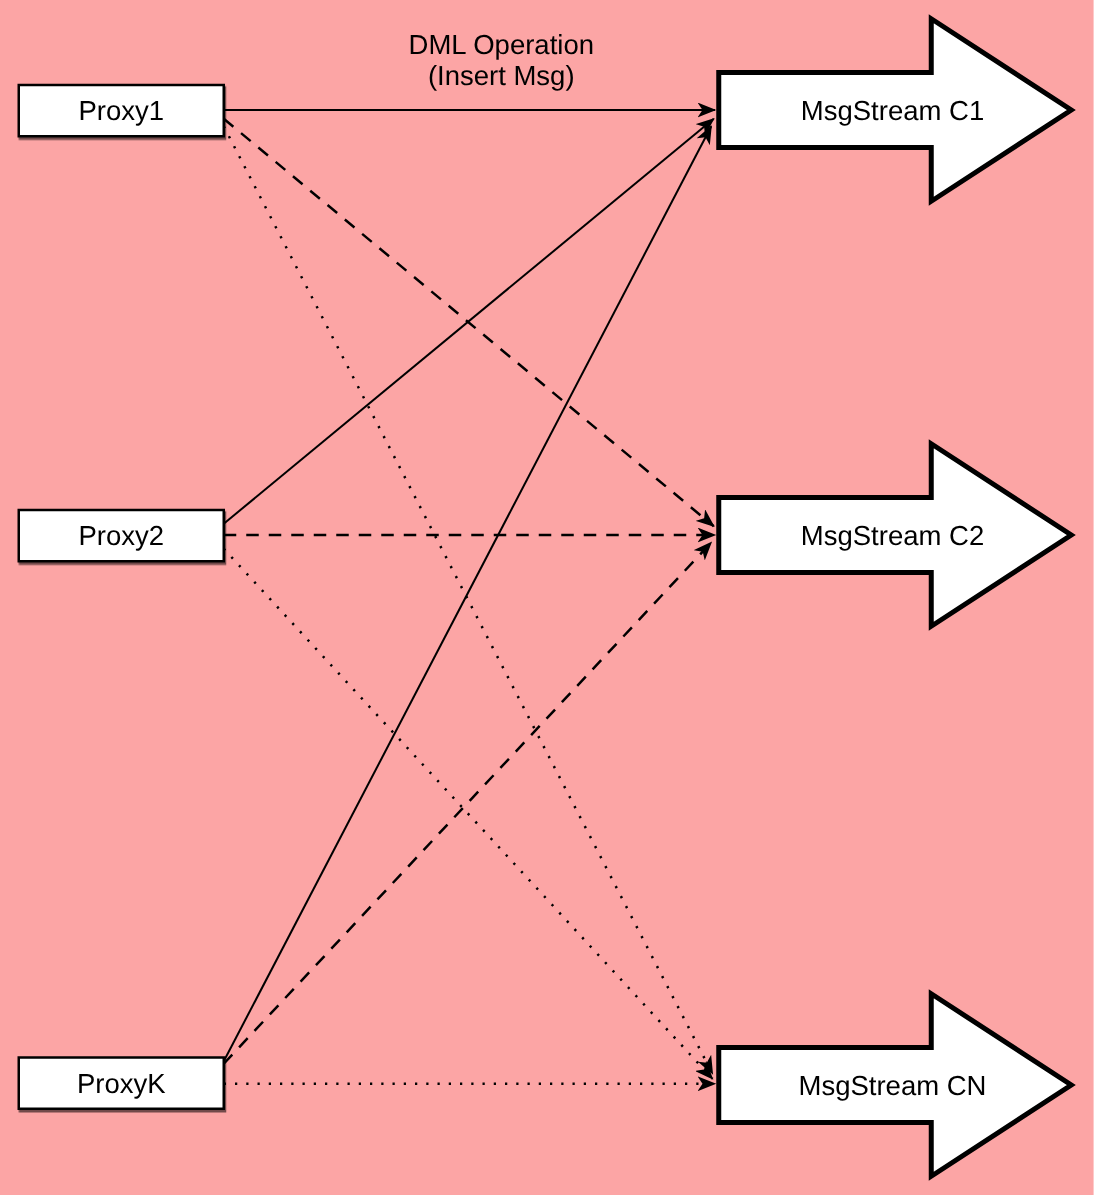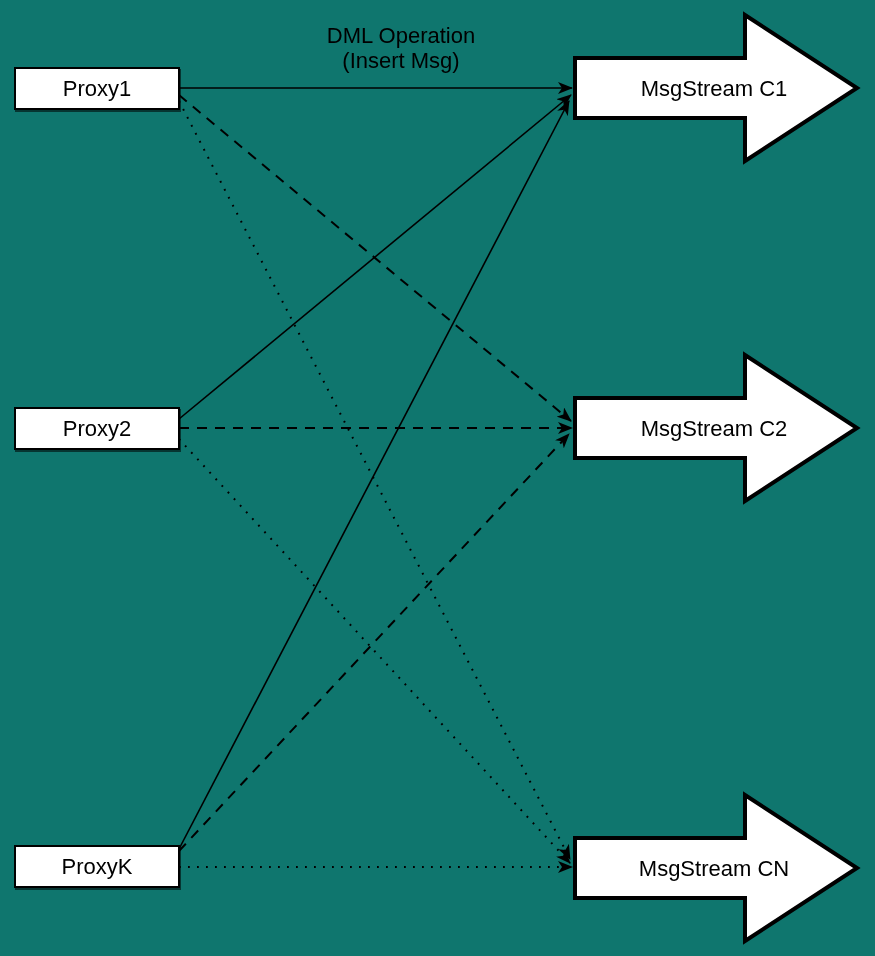--- a/index.html
+++ b/index.html
@@ -4,21 +4,21 @@
 <style>
   html, body {
     margin: 0;
     padding: 0;
     background: #ffffff;
   }
   .canvas {
     position: relative;
     width: 875px;
     height: 956px;
-    background: #0f766e;
+    background: #fca5a5;
     font-family: "Liberation Sans", "DejaVu Sans", sans-serif;
   }
   svg { display: block; }
 
   .connector {
     fill: none;
     stroke: #000000;
   }
   .connector.solid  { stroke-width: 1.6; }
   .connector.dashed { stroke-width: 2;   stroke-dasharray: 10 8; }

